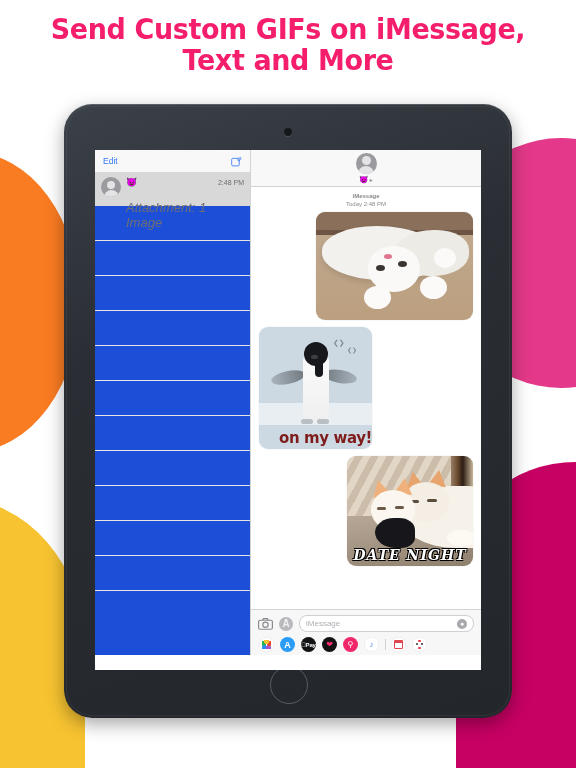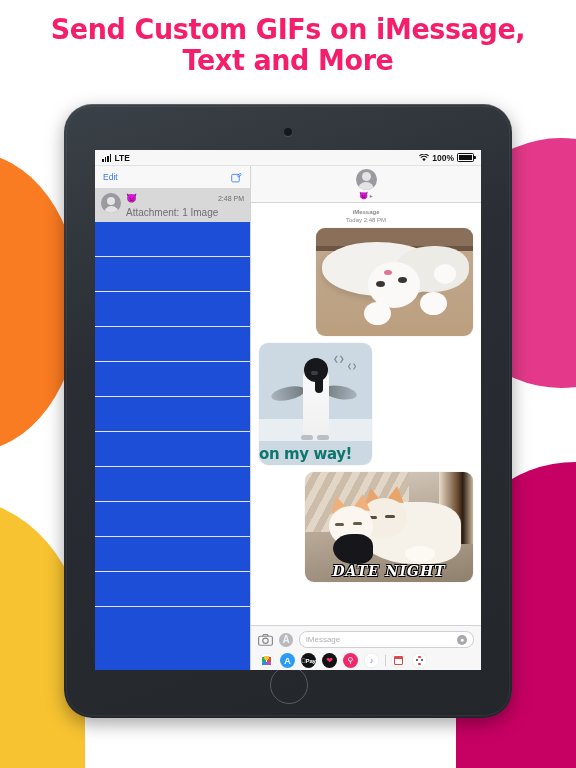--- a/index.html
+++ b/index.html
@@ -211,21 +211,21 @@
     width:8px; height:8px; border-radius:50%; background:#e4e4e7;
   }
   .thread-av:after{
     content:""; position:absolute; left:50%; top:12.5px; margin-left:-7.5px;
     width:15px; height:12px; border-radius:7.5px 7.5px 0 0; background:#e4e4e7;
   }
   .thread-main { flex: 1; min-width: 0; }
   .thread-top { display: flex; align-items: baseline; }
   .thread-name { font-size: 9px; }
   .thread-time { margin-left: auto; font-size: 7px; color: #6e6e73; }
-  .thread-sub { font-size: 10px; color: #6e6e73; margin-top: 4px; }
+  .thread-sub { font-size: 13px; color: #6e6e73; margin-top: 13px; font-style: italic; }
   .empty-rows { flex: 1; }
   .empty-row { height: 34px; border-bottom: 0.5px solid #e6e6e8; }
 
   
   .conv-pane {
     flex: 1;
     display: flex;
     flex-direction: column;
     background: #ffffff;
   }
@@ -330,27 +330,27 @@
   }
   .art-peng .wing.l { left:12px; top:44px; transform: rotate(-12deg); background: linear-gradient(90deg,#aab4bd,#70797f); }
   .art-peng .wing.r { left:64px; top:43px; transform: rotate(10deg); background: linear-gradient(90deg,#6f787e,#aab4bd); }
   .art-peng .foot { position:absolute; width:12px; height:5px; background:#b9bfc4; border-radius:3px; top:92px; }
   .art-peng .foot.a { left:42px; }
   .art-peng .foot.b { left:58px; }
   .art-peng .bird { position:absolute; color:#7d8c99; font-size:7px; }
   .art-peng .bird.b1 { left:74px; top:12px; }
   .art-peng .bird.b2 { left:88px; top:19px; font-size:6px; }
   .art-peng .caption {
-    position:absolute; left:0; right:0; bottom:2px; text-align:left;
+    position:absolute; left:0; right:0; bottom:2px; text-align:right;
     font-family: "DejaVu Sans", sans-serif; font-weight:bold; font-size:15px;
-    color:#0f766e; letter-spacing:-0.4px;
-  }
-
-  
-  .art-cat2 { width: 168px; height: 110px; position: relative; background: linear-gradient(170deg,#d8cec2 0%, #b8a897 45%, #8f7f6d 100%); overflow:hidden; }
+    color:#7f1d1d; letter-spacing:-0.4px;
+  }
+
+  
+  .art-cat2 { width: 126px; height: 110px; position: relative; background: linear-gradient(170deg,#d8cec2 0%, #b8a897 45%, #8f7f6d 100%); overflow:hidden; }
   .art-cat2 .wall { position:absolute; right:0; top:0; width:34px; height:72px; background: linear-gradient(90deg,#e8dccb, #6a4a2e 55%, #2b1d12 70%, #c9b79b 100%); }
   .art-cat2 .blanket { position:absolute; left:0; top:0; width:104px; height:60px; background: repeating-linear-gradient(118deg,#e2d6c6 0 7px,#cbbda9 7px 14px); border-radius: 0 0 30px 0; }
   .art-cat2 .body {
     position:absolute; left:52px; top:30px; width:104px; height:62px;
     background:#f6f1e9; border-radius: 45% 35% 30% 55%;
   }
   .art-cat2 .head2 {
     position:absolute; left:56px; top:26px; width:46px; height:40px;
     background:#f4eee4; border-radius:50%;
   }
@@ -469,40 +469,20 @@
   <span>Send Custom GIFs on iMessage,</span>
   <span class="l2">Text and More</span>
 </div>
 
 <div class="tablet">
   <div class="camera"></div>
   <div class="home-btn"></div>
 
   <div class="screen">
 
-    <div class="statusbar">
-      <div class="sb-left">
-        <span class="bars">
-            <i></i>
-            <i></i>
-            <i></i>
-            <i></i>
-          </span>
-        <span>LTE</span>
-      </div>
-      <div class="sb-right">
-        <svg class="wifi" width="10" height="8" viewBox="0 0 10 8">
-          <path d="M5 7.2 L3.2 5.1 A2.8 2.8 0 0 1 6.8 5.1 Z" fill="#111"></path>
-          <path d="M1.8 3.6 A5 5 0 0 1 8.2 3.6" stroke="#111" stroke-width="1.1" fill="none"></path>
-          <path d="M0.4 1.9 A7.2 7.2 0 0 1 9.6 1.9" stroke="#111" stroke-width="1.1" fill="none"></path>
-        </svg>
-        <span>100%</span>
-        <span class="batt"></span>
-      </div>
-    </div>
 
     <div class="app-body">
 
       <div class="list-pane">
         <div class="list-navbar">
           <span class="edit-link">Edit</span>
           <svg class="compose-icon" viewBox="0 0 16 16">
             <rect x="1" y="3.4" width="11" height="11" rx="1.6" fill="none" stroke="#3478f6" stroke-width="1.2"></rect>
             <path d="M9.4 5.6 L13.2 1.8 L15 3.6 L11.2 7.4 Z" fill="none" stroke="#3478f6" stroke-width="1.2"></path>
           </svg>

